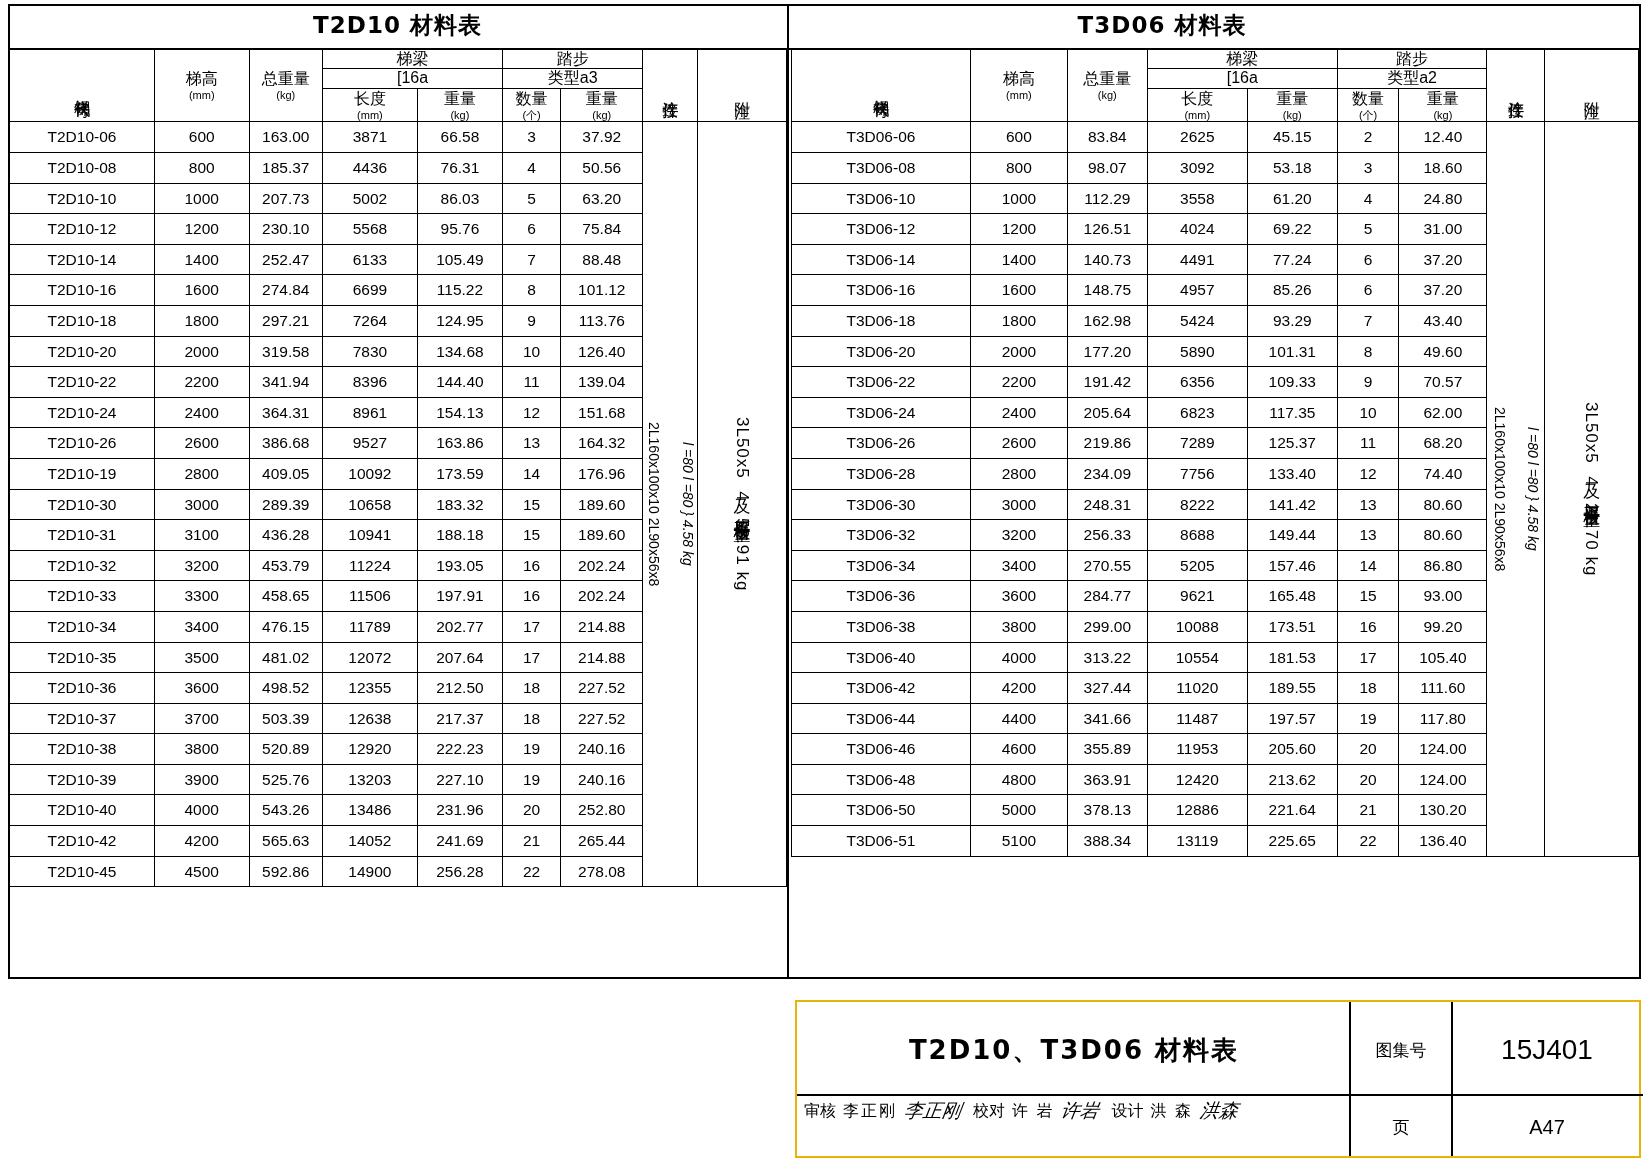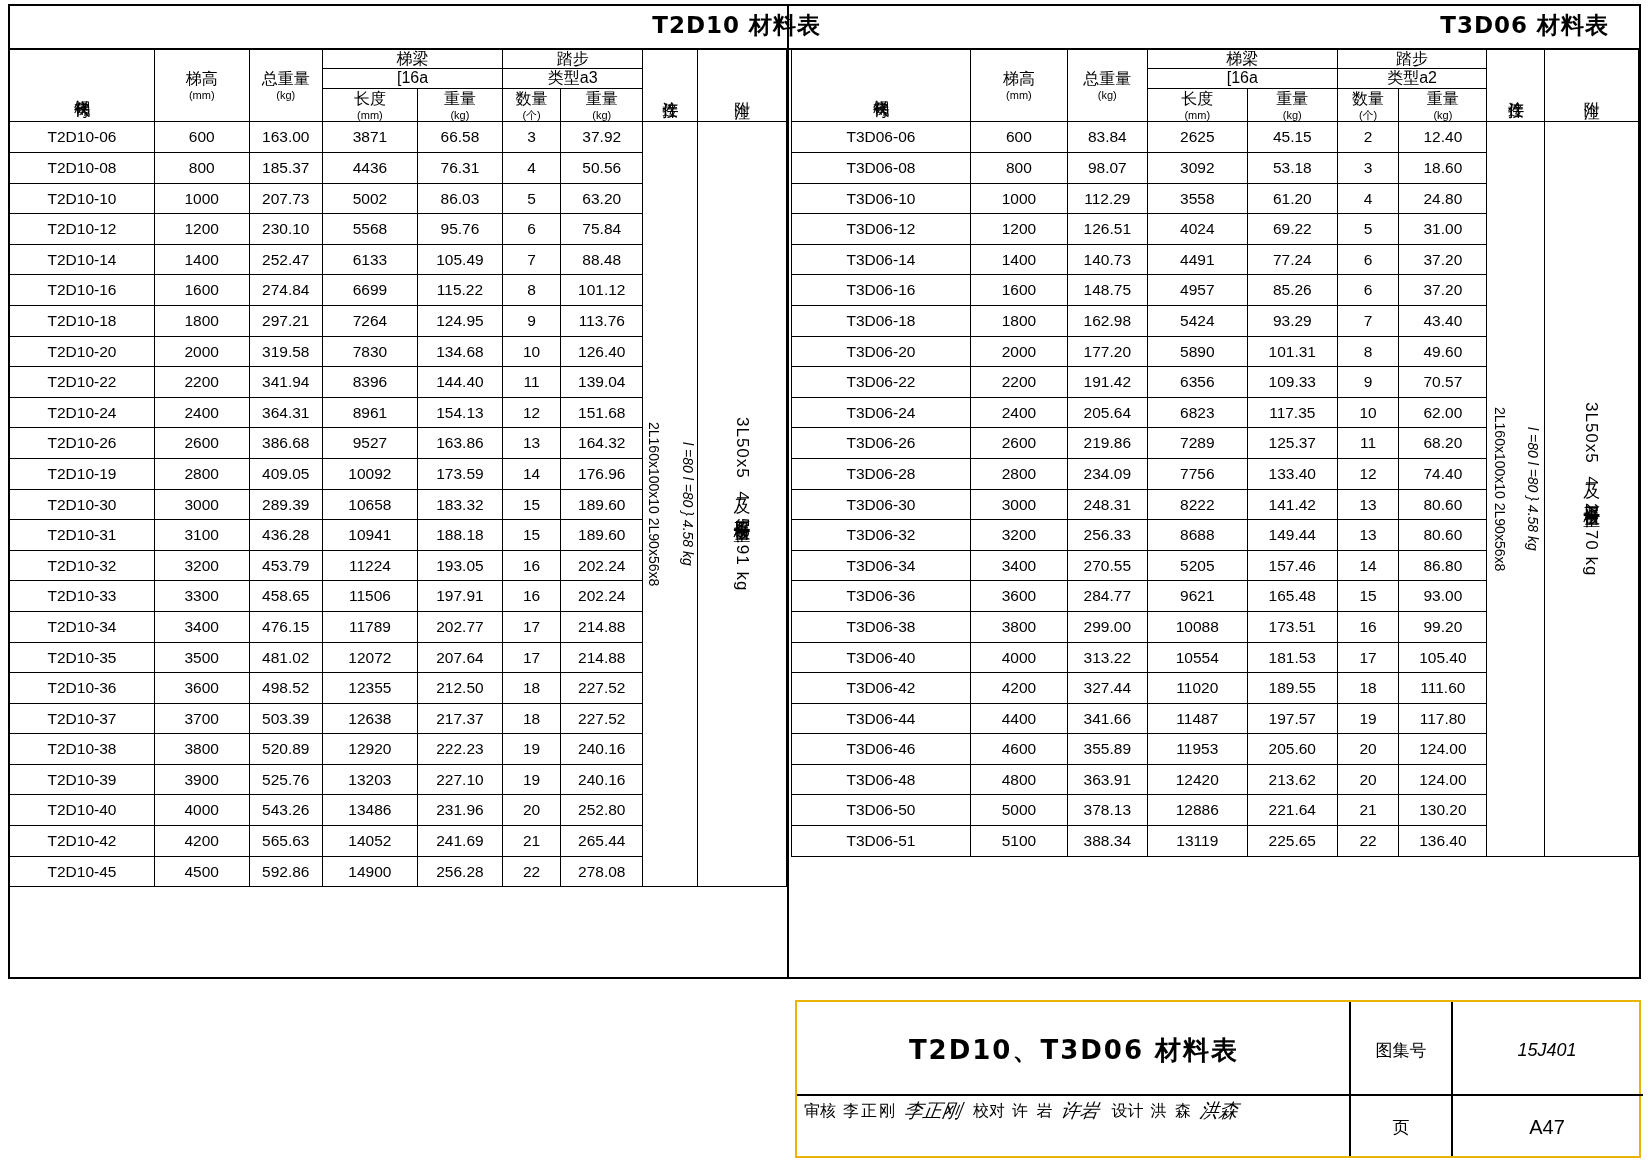--- a/index.html
+++ b/index.html
@@ -13,25 +13,25 @@
   .frame{
     position:absolute;left:8px;top:4px;width:1633px;height:975px;
     border:2px solid #000;box-sizing:border-box;
   }
   .vsplit{
     position:absolute;left:787px;top:4px;width:2px;height:975px;background:#000;
   }
 
   
   .tbl-title{
-    position:absolute;text-align:right;font-size:23px;letter-spacing:1px;
-    font-family:"DejaVu Sans","Liberation Sans",sans-serif;font-weight:bold;margin-left:36px;
+    position:absolute;text-align:center;font-size:23px;letter-spacing:1px;
+    font-family:"DejaVu Sans","Liberation Sans",sans-serif;font-weight:bold;
   }
   #title-left{left:10px;top:10px;width:775px;}
-  #title-right{left:817px;top:10px;width:756px;}
+  #title-right{left:784px;top:10px;width:756px;}
 
   .titlerule{position:absolute;height:2px;background:#000;}
   #rule-left{left:8px;top:48px;width:779px;}
   #rule-right{left:789px;top:48px;width:852px;}
 
   
   table.mat{
     border-collapse:collapse;position:absolute;
     font-size:15px;font-family:"Liberation Sans","DejaVu Sans",sans-serif;
   }
@@ -78,21 +78,21 @@
     display:flex;align-items:center;justify-content:center;
     font-size:26px;font-weight:bold;letter-spacing:2px;
     font-family:"DejaVu Sans","Liberation Sans",sans-serif;
   }
   #tb-setlabel{
     position:absolute;left:556px;top:4px;width:96px;height:88px;
     display:flex;align-items:center;justify-content:center;font-size:17px;
   }
   #tb-setno{
     position:absolute;left:658px;top:4px;width:184px;height:88px;
-    display:flex;align-items:center;justify-content:center;font-size:18px;font-style:italic;
+    display:flex;align-items:center;justify-content:center;font-size:28px;
   }
   #tb-pagelabel{
     position:absolute;left:556px;top:96px;width:96px;height:58px;
     display:flex;align-items:center;justify-content:center;font-size:17px;
   }
   #tb-pageno{
     position:absolute;left:658px;top:96px;width:184px;height:58px;
     display:flex;align-items:center;justify-content:center;font-size:20px;
   }
   .sigrow{

